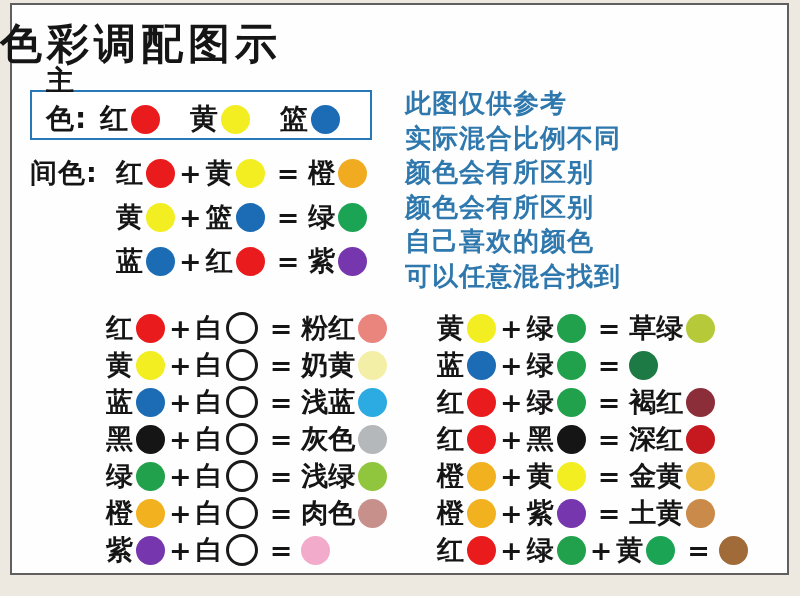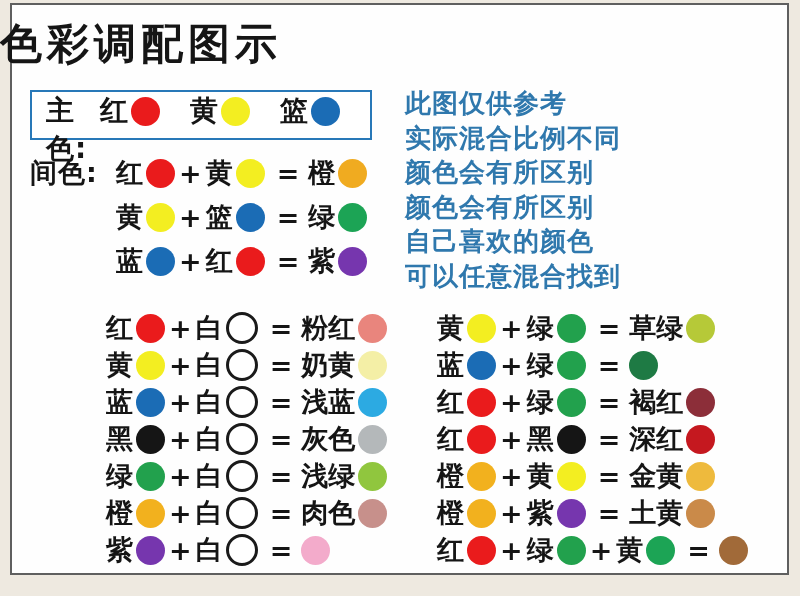--- a/index.html
+++ b/index.html
@@ -21,21 +21,21 @@
     position:absolute;left:0;top:16px;width:800px;
     margin:0;
     font-size:42px;font-weight:800;color:#151515;
     letter-spacing:5px;
   }
   .primary-box{
     position:absolute;left:30px;top:90px;
     width:342px;height:50px;box-sizing:border-box;
     border:2px solid #2878b8;
     background:#fff;
-    display:flex;align-items:flex-start;
+    display:flex;align-items:flex-end;
     padding:0 0 0 14px;
     font-size:28px;font-weight:700;color:#151515;
   }
   .primary-box .pair{display:flex;align-items:center;margin-right:30px;}
   .primary-box .box-label{margin-right:8px;letter-spacing:1px;}
   .dot{
     width:29px;height:29px;border-radius:50%;
     display:inline-block;flex:none;
   }
   .dot-white{

